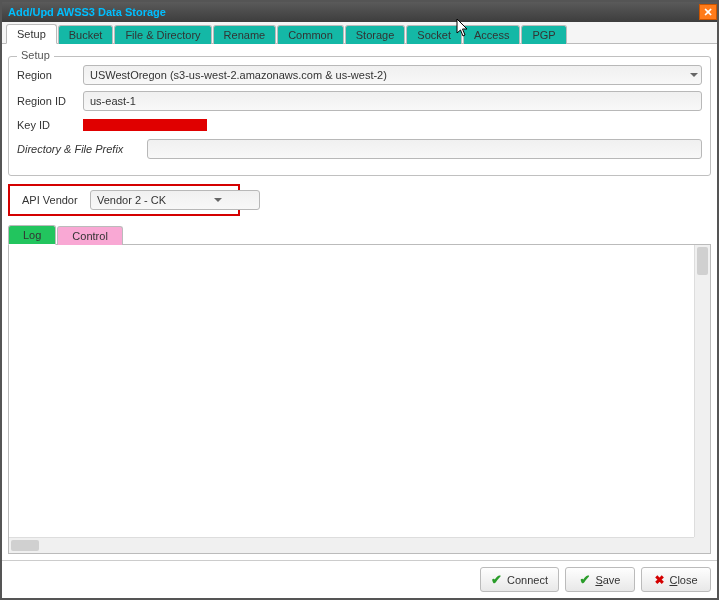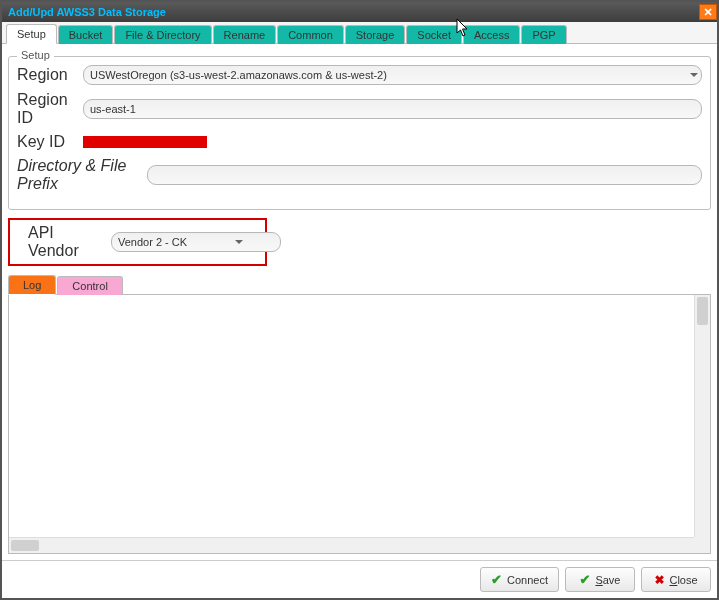--- a/index.html
+++ b/index.html
@@ -102,54 +102,53 @@
     font-size: 11px;
     color: #555;
   }
   .form-row {
     display: flex;
     align-items: center;
     margin-bottom: 6px;
   }
   .form-label {
     width: 66px;
-    font-size: 16px;
+    font-size: 11px;
     color: #333;
     flex-shrink: 0;
   }
   .form-label.wide {
     width: 130px;
     font-style: italic;
   }
   .form-input, .form-select {
     flex: 1;
     border: 1px solid #b8b8b8;
     background: linear-gradient(to bottom, #f0f0f0, #f8f8f8);
     height: 20px;
     padding: 2px 6px;
     font-size: 11px;
     font-family: inherit;
     color: #333;
-    border-radius: 9px;
+    border-radius: 3px;
   }
   .form-select {
     appearance: none;
     padding-right: 20px;
     background-image: linear-gradient(to bottom, #f0f0f0, #f8f8f8);
     position: relative;
   }
   .select-wrap {
     flex: 1;
     position: relative;
     display: flex;
   }
   .select-wrap.narrow {
     flex: none;
     width: 136px;
-    margin-left: 15px;
   }
   .select-arrow {
     position: absolute;
     right: 4px;
     top: 50%;
     transform: translateY(-50%);
     pointer-events: none;
     width: 0;
     height: 0;
     border-left: 4px solid transparent;
@@ -164,21 +163,21 @@
     margin-top: 2px;
   }
   .access-key-dots {
     font-size: 11px;
     letter-spacing: 3px;
     padding-top: 2px;
     font-family: monospace;
   }
   .highlight-box {
     border: 2px solid #d40000;
-    padding: 4px 18px;
+    padding: 4px 12px;
     display: inline-flex;
     align-items: center;
     margin-top: 2px;
   }
   .highlight-box .form-label {
     width: 68px;
   }
   .lower-tabs {
     display: flex;
     margin-top: 8px;
@@ -192,21 +191,21 @@
     border-bottom: none;
     background: #f9a8d4;
     margin-right: 1px;
     border-radius: 3px 3px 0 0;
     cursor: pointer;
     font-size: 11px;
     position: relative;
     top: 1px;
   }
   .lower-tab.active {
-    background: #f97316;
+    background: #22c55e;
     border-bottom: 1px solid #fff;
   }
   .log-pane {
     flex: 1;
     border: 1px solid #bbb;
     border-top: none;
     background: #fff;
     position: relative;
     overflow: hidden;
   }

